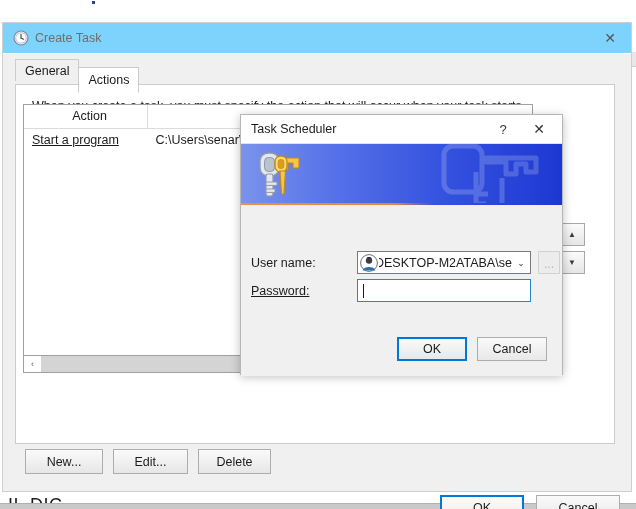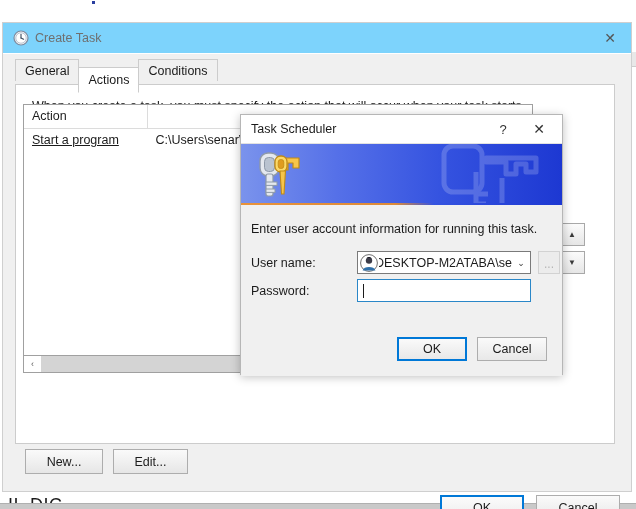--- a/index.html
+++ b/index.html
@@ -167,20 +167,21 @@
     border: 1px solid #a0a0a0;
     background: #ffffff;
     box-sizing: border-box;
     overflow: hidden;
   }
   .grid-head {
     display: flex;
     height: 23px;
     background: #ffffff;
     border-bottom: 1px solid #dcdcdc;
+    text-align: center;
   }
   .grid-head .gh {
     font-size: 12.5px;
     color: #1b1b1b;
     line-height: 23px;
     padding-left: 8px;
     border-right: 1px solid #dcdcdc;
     box-sizing: border-box;
     white-space: nowrap;
     overflow: hidden;
@@ -352,21 +353,21 @@
     color: #1b1b1b;
     white-space: nowrap;
   }
   .fld-label {
     position: absolute;
     font-size: 12.5px;
     color: #1b1b1b;
     white-space: nowrap;
   }
   .lbl-user { left: 10px; top: 51px; }
-  .lbl-pass { left: 10px; top: 79px; }
+  .lbl-pass { left: 10px; top: 79px; text-decoration: underline; }
 
   .combo {
     position: absolute;
     left: 116px; top: 46px;
     width: 174px; height: 23px;
     background: #ffffff;
     border: 1px solid #7a7a7a;
     box-sizing: border-box;
     display: flex;
     align-items: center;
@@ -475,21 +476,20 @@
           <line x1="8" y1="8" x2="10.6" y2="9.2" stroke="#3a4a5c" stroke-width="1.1" stroke-linecap="round"></line>
         </svg>
       </span>
       <span class="win-title">Create Task</span>
       <div class="win-close">✕</div>
     </div>
 
     <div class="tabstrip" id="tabstrip">
         <div class="tab">General</div>
         <div class="tab selected">Actions</div>
-        <div class="tab">Conditions</div>
       </div>
 
     <div class="tabpanel">
       <div class="panel-desc">When you create a task, you must specify the action that will occur when your task starts.</div>
     </div>
 
     <div class="grid">
       <div class="grid-head" id="gridhead">
           <div class="gh c0">Action</div>
         </div>
@@ -505,20 +505,21 @@
       <div class="hscroll-btn">‹</div>
       <div class="hscroll-track"></div>
       <div class="hscroll-right">›</div>
     </div>
 
     <div class="ud-btn ud-up">▲</div>
     <div class="ud-btn ud-dn">▼</div>
 
     <div class="sbtn btn-new">New...</div>
     <div class="sbtn btn-edit">Edit...</div>
+    <div class="sbtn btn-delete">Delete</div>
 
     <div class="mbtn main-ok focused">OK</div>
     <div class="mbtn main-cancel">Cancel</div>
   </div>
 
   <div class="dlg">
 
     <div class="dlg-titlebar">
       <span class="dlg-title">Task Scheduler</span>
       <div class="dlg-help">?</div>
@@ -554,21 +555,20 @@
             <rect x="23.2" y="9.5" width="5.6" height="9" rx="2.6" fill="#e09c1f" stroke="#c08a16" stroke-width="0.8"></rect>
             <path d="M25 21 L30.5 21 L29 44 L26.5 44 Z" fill="#f7c54a" stroke="#c08a16" stroke-width="1.1"></path>
           </g>
         </svg>
       </span>
 
       <div class="banner-accent"></div>
     </div>
 
     <div class="dlg-body">
-      <div class="dlg-instruction">Enter user account information for running this task.</div>
 
       <div class="fld-label lbl-user">User name:</div>
 
       <div class="combo">
         <span class="combo-user-icon">
           <svg width="18" height="18" viewBox="0 0 18 18">
             <circle cx="9" cy="9" r="8.4" fill="#ffffff" stroke="#4a4a4a" stroke-width="0.8"></circle>
             <circle cx="9" cy="6.6" r="3.2" fill="#3c3c48"></circle>
             <path d="M2.6 16.4 C3.6 11.8 14.4 11.8 15.4 16.4 Z" fill="#2f6fa8"></path>
             <path d="M6.4 4.2 C7.6 2.2 11 2.6 12 4.6 C11 3.9 7.4 3.6 6.4 4.2Z" fill="#1e1e28"></path>

